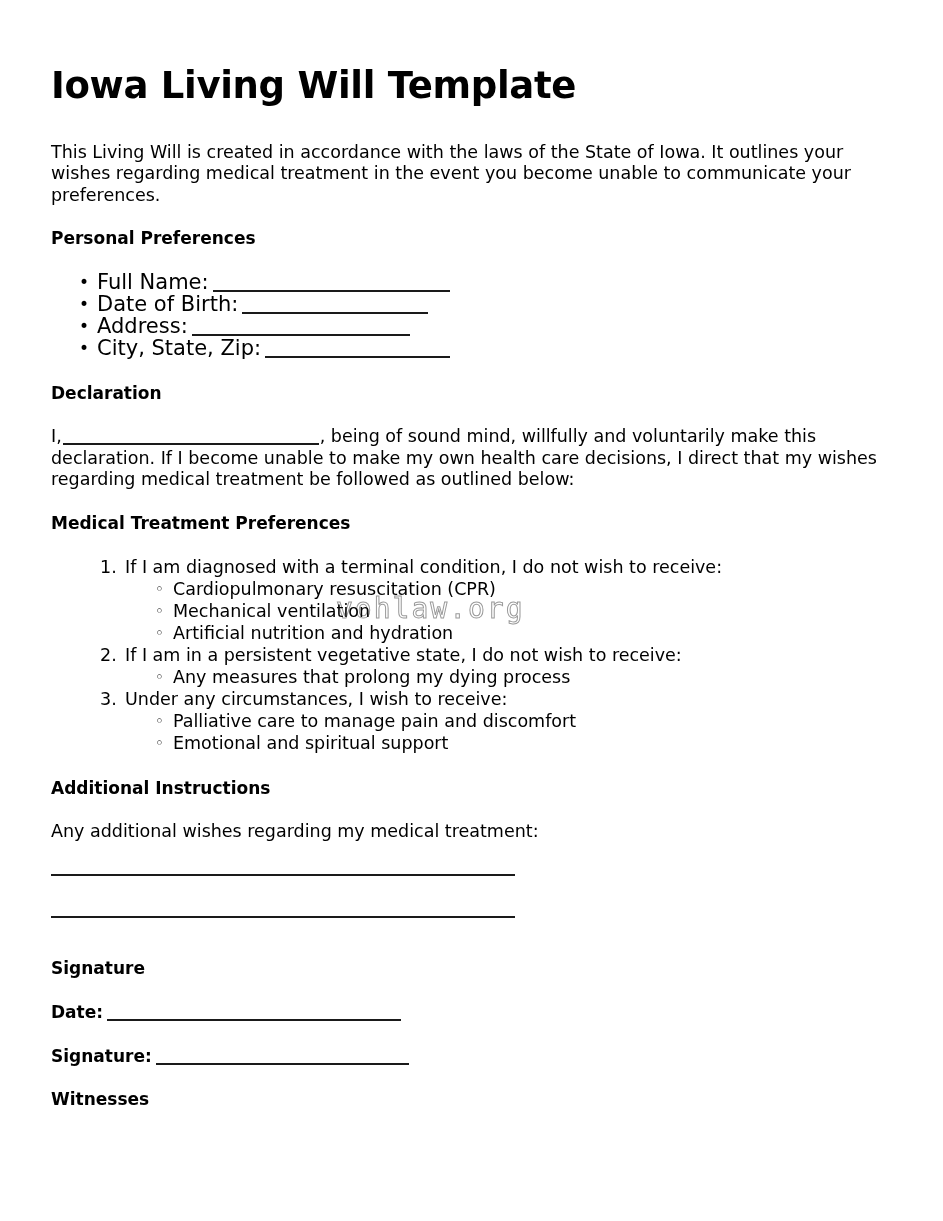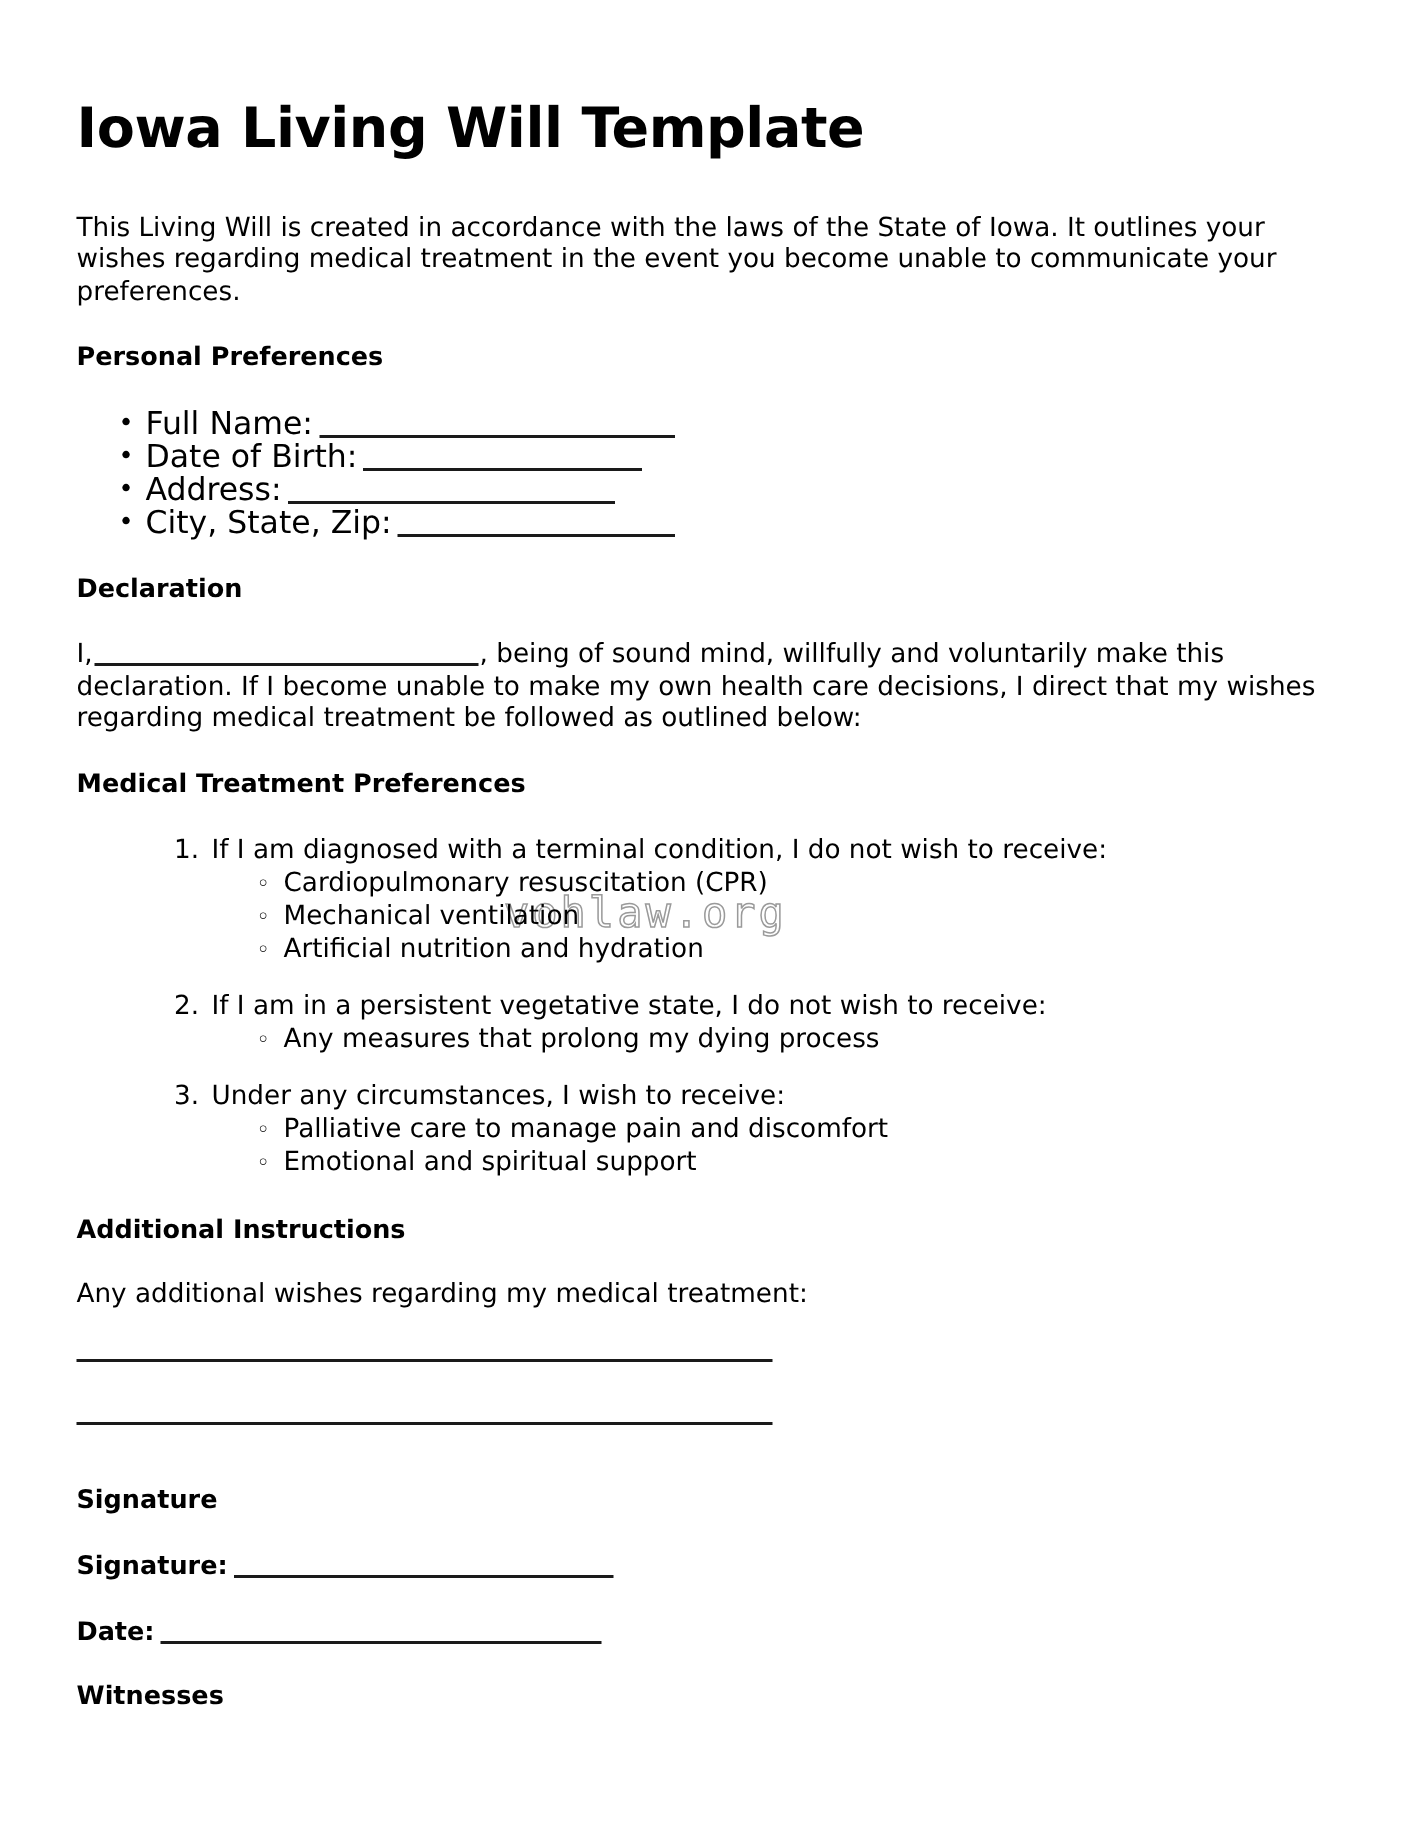--- a/index.html
+++ b/index.html
@@ -104,21 +104,21 @@
     list-style: none;
     counter-reset: pref;
     margin: 0 0 24px 0;
     padding: 0 0 0 74px;
   }
   ol.pref-list > li {
     counter-increment: pref;
     position: relative;
     font-size: 17.5px;
     line-height: 22px;
-    margin: 16px;
+    margin: 0;
   }
   ol.pref-list > li > .num-label::before {
     content: counter(pref) ".";
     position: absolute;
     left: -25px;
     top: 0;
     font-size: 17.5px;
     line-height: 22px;
   }
   ul.sub-list {
@@ -237,20 +237,20 @@
 
     <div class="spacer-sm"></div>
     <div class="rule-line"></div>
     <div class="rule-gap"></div>
     <div class="rule-line"></div>
     <div class="rule-gap"></div>
 
     <h2 class="section-heading">Signature</h2>
 
 
+    <div class="field-row"><span>Date:</span><span class="fill w-date"></span></div>
+
     <div class="field-row"><span>Signature:</span><span class="fill w-sig"></span></div>
-
-    <div class="field-row"><span>Date:</span><span class="fill w-date"></span></div>
 
     <h2 class="section-heading">Witnesses</h2>
 
   </div>
 </div>
 
 </body></html>

